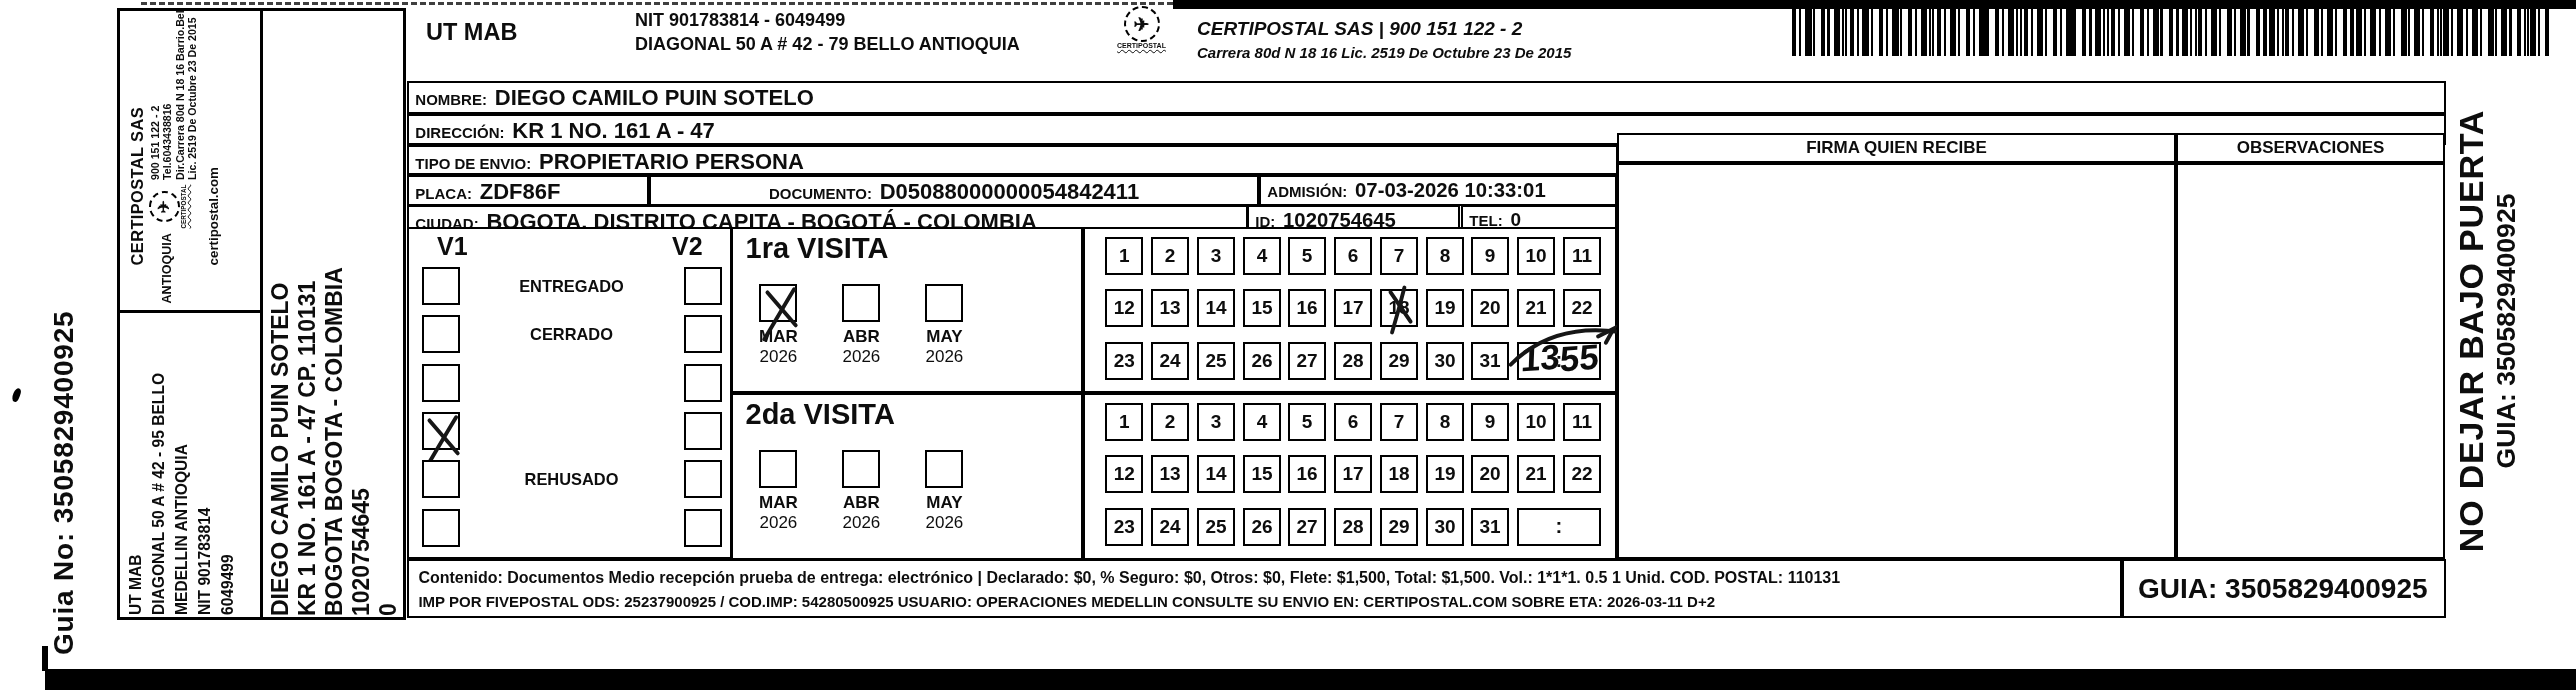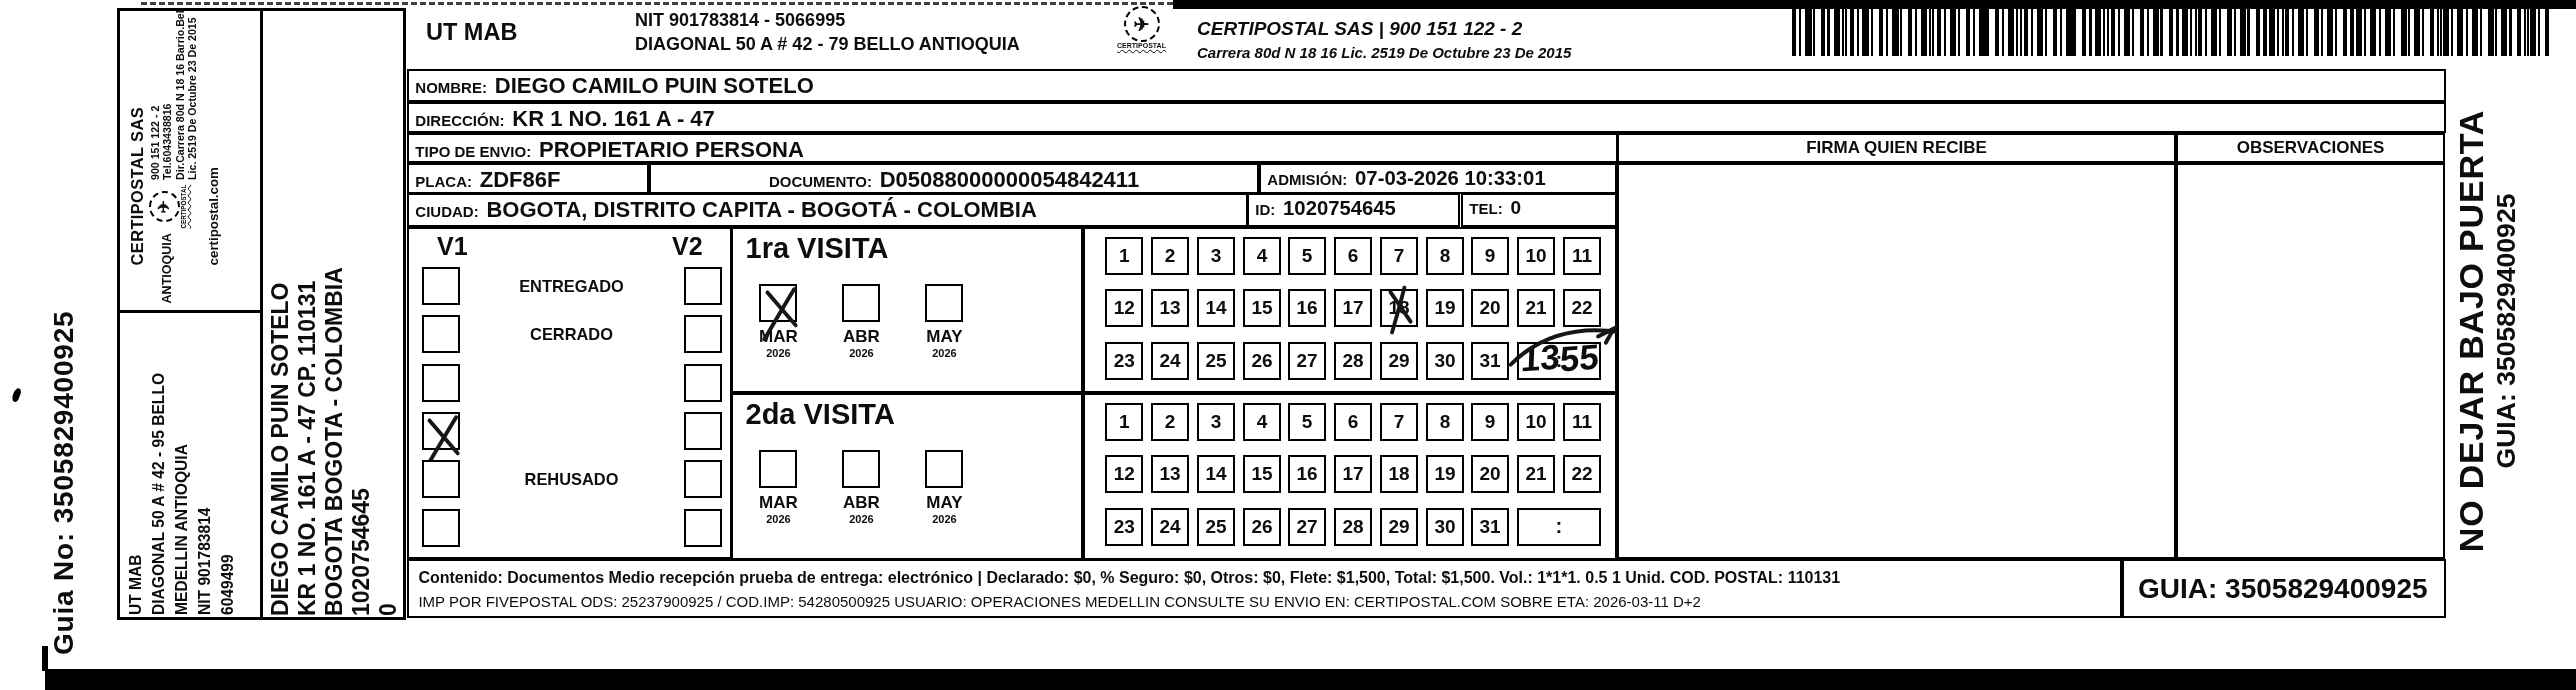--- a/index.html
+++ b/index.html
@@ -41,50 +41,50 @@
   .hdr-logo .circ{width:36px;height:36px;border:2.3px dashed #000;border-radius:50%;display:flex;align-items:center;justify-content:center;font-size:19px;font-weight:700;box-sizing:border-box;}
   .hdr-logo .word{font-size:7px;font-weight:700;text-decoration:underline wavy 0.8px;}
   .hdr-co{left:1197px;top:17px;line-height:24px;white-space:nowrap;font-style:italic;}
   .hdr-co .l1{font-size:19px;font-weight:700;}
   .hdr-co .l2{font-size:15px;font-weight:700;}
   .barcode{left:1792px;top:3.9px;width:757px;height:52px;
     background-image:
       repeating-linear-gradient(90deg,#000 0 3.9px,transparent 3.9px 7px,#000 7px 8.6px,transparent 8.6px 13.3px,#000 13.3px 19px,transparent 19px 21px,#000 21px 23px,transparent 23px 29px),
       repeating-linear-gradient(90deg,#000 0 2.3px,transparent 2.3px 18px,#000 18px 20.3px,transparent 20.3px 35px);}
   
-  .fieldline{display:flex;align-items:baseline;padding:1.6px 6.3px;white-space:nowrap;overflow:hidden;}
+  .fieldline{display:flex;align-items:baseline;padding:1.6px 6.3px;white-space:nowrap;overflow:hidden;margin-top:12px;}
   .fieldline .lbl{font-size:15px;margin-right:7.8px;}
   .fieldline .val{font-size:22px;font-weight:600;}
   .hdrcell{display:flex;align-items:center;justify-content:center;font-size:17px;font-weight:700;}
   
   .status-row{position:absolute;left:0;width:100%;height:41px;}
   .cbx{position:relative;width:38px;height:38px;border:2.3px solid #000;box-sizing:border-box;background:#fff;}
   .status-row .cbx{position:absolute;top:0;}
   .status-row .cbx.v1{left:12.5px;}
   .status-row .cbx.v2{left:275px;}
   .status-label{position:absolute;left:53px;width:219px;text-align:center;font-size:16.4px;font-weight:700;line-height:38px;}
   .vhead{position:absolute;top:3.1px;font-size:25px;font-weight:700;}
   
   .visit-title{position:absolute;left:12.5px;top:3.1px;font-size:29px;font-weight:700;}
   .months{position:absolute;left:9.4px;top:55px;display:flex;gap:11px;}
   .month-col{display:flex;flex-direction:column;align-items:center;width:72px;}
   .month-label{font-size:17px;font-weight:700;margin-top:4.7px;}
-  .month-year{font-size:11px;font-weight:700;text-align:right;}
+  .month-year{font-size:17px;font-weight:400;text-align:right;}
   .daybox{position:absolute;width:38px;height:38px;border:2.3px solid #000;box-sizing:border-box;
           font-size:19px;font-weight:700;text-align:center;line-height:34px;}
   .timebox{position:absolute;width:84px;height:38px;border:2.3px solid #000;box-sizing:border-box;
            text-align:center;font-size:20.3px;font-weight:700;line-height:33px;overflow:visible;}
   .colon{position:relative;z-index:1;}
   .hw{position:absolute;font-size:35px;font-weight:700;top:-3.1px;transform:rotate(-4deg) skewX(-6deg);}
   .hw-l{left:2.3px;}
   .hw-r{right:0px;}
   
   .contenido{padding:4.7px 9.4px;line-height:24px;white-space:nowrap;overflow:hidden;}
   .contenido .l1{font-size:16px;font-weight:600;}
-  .contenido .l2{font-size:15px;font-weight:400;}
+  .contenido .l2{font-size:15px;font-weight:700;}
   .guiabox{display:flex;align-items:center;padding-left:14px;font-size:28px;font-weight:600;white-space:nowrap;}
   
   .mark{position:absolute;overflow:visible;pointer-events:none;}
   .mark path{fill:none;stroke:#161616;stroke-width:5px;stroke-linecap:round;}
   .xmark{left:-3.1px;top:-3.1px;width:44px;height:58px;}
   .slashmark{left:-0.8px;top:-5.5px;width:36px;height:48px;}
   .ttail{right:-23.5px;top:-28px;width:117px;height:55px;}
 </style>
 </head>
 <body>
@@ -131,21 +131,21 @@
   <div class="vtext recipient-block">
       <div>DIEGO CAMILO PUIN SOTELO</div>
       <div>KR 1 NO. 161 A - 47 CP. 110131</div>
       <div>BOGOTA BOGOTA - COLOMBIA</div>
       <div>1020754645</div>
       <div>0</div>
     </div>
 
   <div class="abs hdr-origin">UT MAB</div>
   <div class="abs hdr-nit">
-    <div>NIT 901783814 - 5066995</div>
+    <div>NIT 901783814 - 6049499</div>
     <div>DIAGONAL 50 A # 42 - 79  BELLO  ANTIOQUIA</div>
   </div>
   <div class="abs hdr-logo">
     <span class="circ">✈</span>
     <span class="word">CERTIPOSTAL</span>
   </div>
   <div class="abs hdr-co">
     <div class="l1">CERTIPOSTAL SAS | 900 151 122 - 2</div>
     <div class="l2">Carrera 80d N 18 16  Lic. 2519 De Octubre 23 De 2015</div>
   </div>

